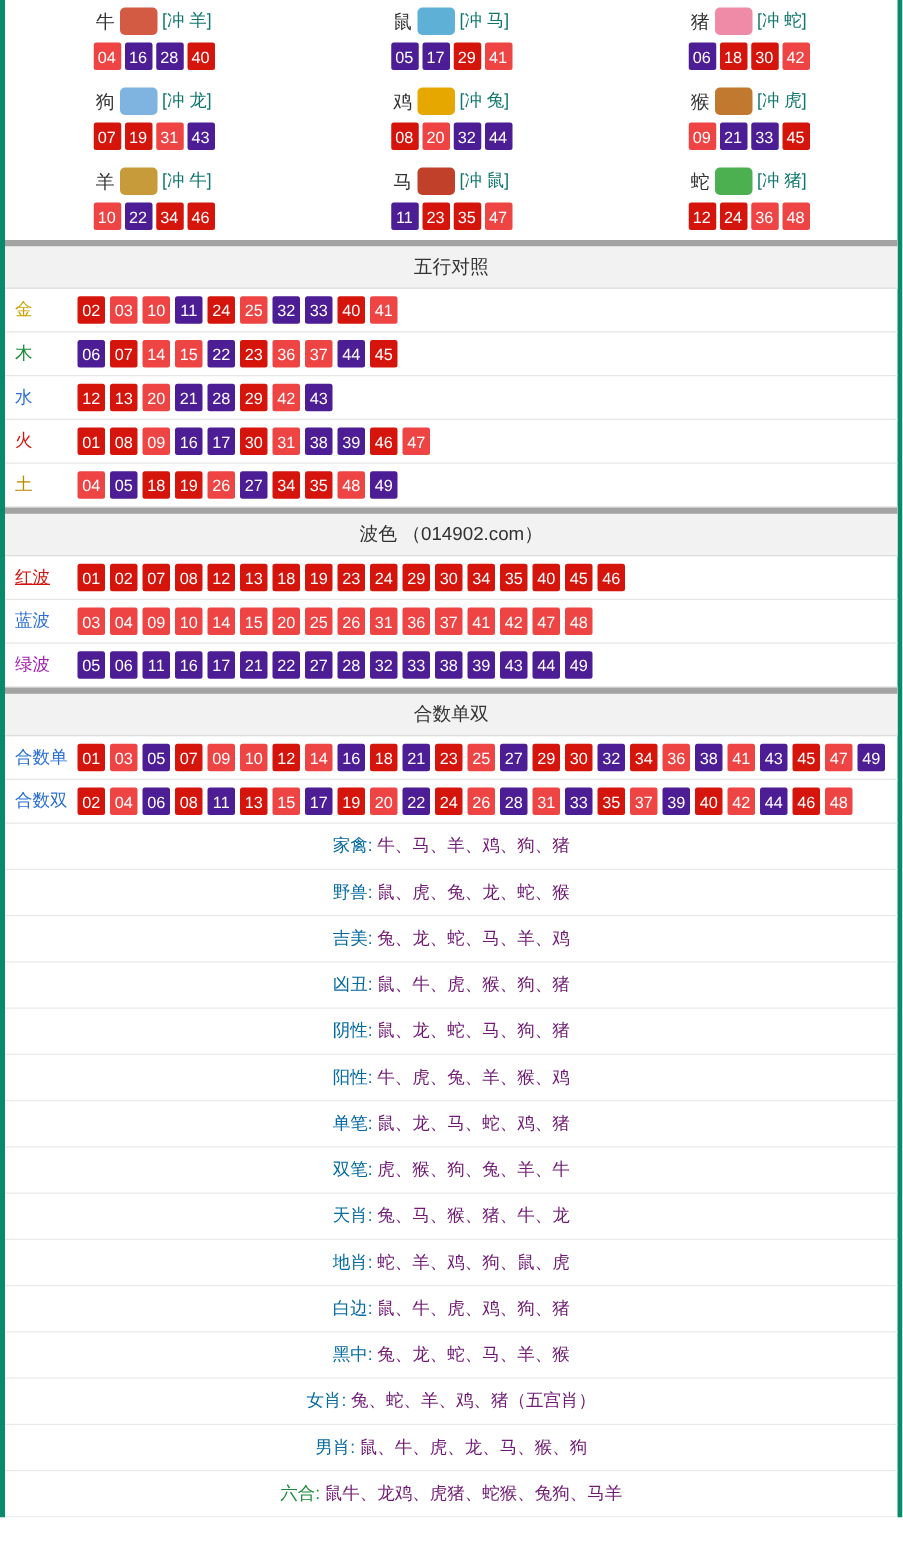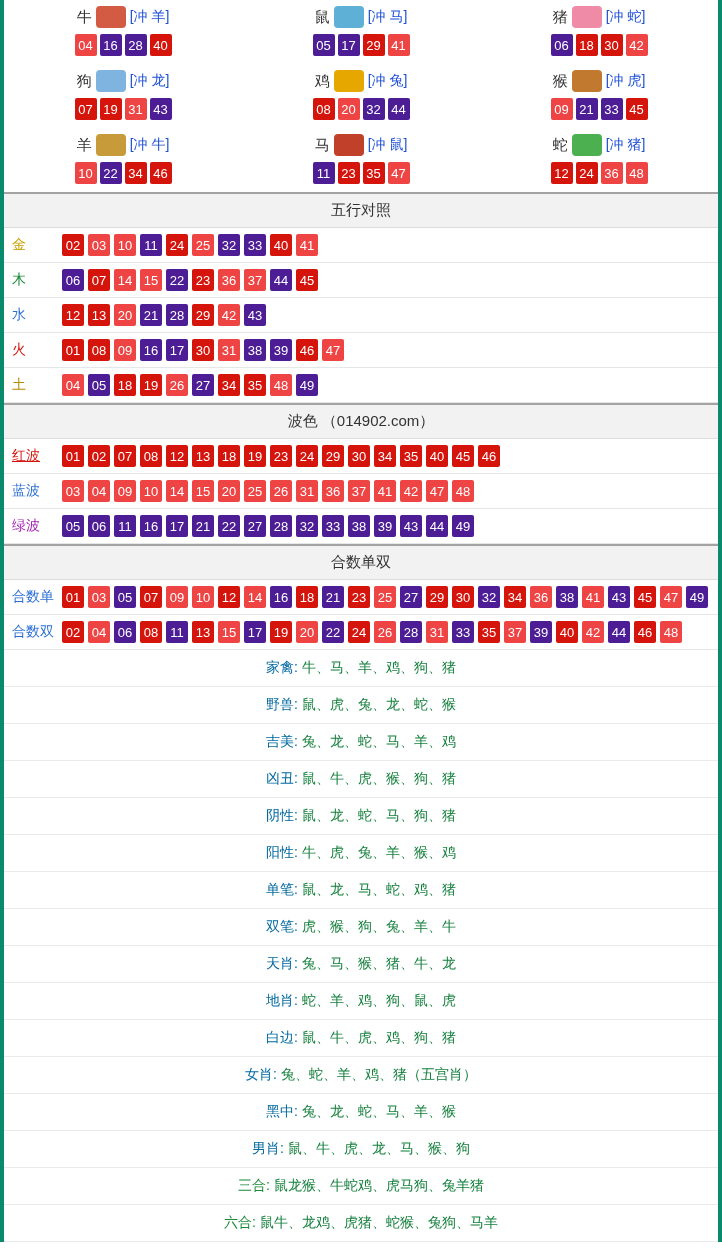--- a/index.html
+++ b/index.html
@@ -33,40 +33,40 @@
     gap: 4px;
     margin-bottom: 6px;
   }
   .zodiac-name { font-size: 15px; }
   .zodiac-icon {
     display: inline-block;
     width: 30px;
     height: 22px;
     border-radius: 4px;
   }
-  .zodiac-conflict { font-size: 14px; color: #1d4ed8; }
+  .zodiac-conflict { font-size: 14px; color: #0f766e; }
   .balls-row { display: flex; justify-content: center; gap: 3px; flex-wrap: wrap; }
   .ball {
     display: inline-flex;
     width: 22px;
     height: 22px;
     align-items: center;
     justify-content: center;
     color: #fff;
     font-size: 13px;
     border-radius: 2px;
   }
   .c-red   { background: #d5140c; }
   .c-blue  { background: #ef4444; }
   .c-green { background: #4c1d95; }
 
   
   .section-head {
     background: #f2f2f2;
-    border-top: 2px solid #a3a3a3;
+    border-top: 5px solid #a3a3a3;
     border-bottom: 1px solid #ddd;
     text-align: center;
     padding: 7px 4px;
     font-size: 15px;
     color: #333;
   }
 
   
   .kv-row {
     display: flex;
@@ -91,21 +91,21 @@
 
   
   .attr-row {
     border-bottom: 1px solid #eaeaea;
     text-align: center;
     padding: 9px 4px;
     font-size: 14px;
   }
   .attr-key { color: #0369a1; }
   .attr-key.green { color: #1b8a3a; }
-  .attr-val { color: #15803d; text-align: right; }
+  .attr-val { color: #701a75; text-align: right; }
 </style>
 </head>
 <body>
 
 <div class="page">
 
   <div class="zodiac-grid" id="zodiac-grid">
       <div class="zodiac-cell">
         <div class="zodiac-top">
           <span class="zodiac-name">牛</span>
@@ -439,20 +439,19 @@
       <div class="attr-row"><span class="attr-key">野兽: </span><span class="attr-val">鼠、虎、兔、龙、蛇、猴</span></div>
       <div class="attr-row"><span class="attr-key">吉美: </span><span class="attr-val">兔、龙、蛇、马、羊、鸡</span></div>
       <div class="attr-row"><span class="attr-key">凶丑: </span><span class="attr-val">鼠、牛、虎、猴、狗、猪</span></div>
       <div class="attr-row"><span class="attr-key">阴性: </span><span class="attr-val">鼠、龙、蛇、马、狗、猪</span></div>
       <div class="attr-row"><span class="attr-key">阳性: </span><span class="attr-val">牛、虎、兔、羊、猴、鸡</span></div>
       <div class="attr-row"><span class="attr-key">单笔: </span><span class="attr-val">鼠、龙、马、蛇、鸡、猪</span></div>
       <div class="attr-row"><span class="attr-key">双笔: </span><span class="attr-val">虎、猴、狗、兔、羊、牛</span></div>
       <div class="attr-row"><span class="attr-key">天肖: </span><span class="attr-val">兔、马、猴、猪、牛、龙</span></div>
       <div class="attr-row"><span class="attr-key">地肖: </span><span class="attr-val">蛇、羊、鸡、狗、鼠、虎</span></div>
       <div class="attr-row"><span class="attr-key">白边: </span><span class="attr-val">鼠、牛、虎、鸡、狗、猪</span></div>
+      <div class="attr-row"><span class="attr-key">黑中: </span><span class="attr-val">兔、龙、蛇、马、羊、猴</span></div>
       <div class="attr-row"><span class="attr-key">女肖: </span><span class="attr-val">兔、蛇、羊、鸡、猪（五宫肖）</span></div>
-      <div class="attr-row"><span class="attr-key">黑中: </span><span class="attr-val">兔、龙、蛇、马、羊、猴</span></div>
       <div class="attr-row"><span class="attr-key">男肖: </span><span class="attr-val">鼠、牛、虎、龙、马、猴、狗</span></div>
-      <div class="attr-row"><span class="attr-key green">三合: </span><span class="attr-val">鼠龙猴、牛蛇鸡、虎马狗、兔羊猪</span></div>
       <div class="attr-row"><span class="attr-key green">六合: </span><span class="attr-val">鼠牛、龙鸡、虎猪、蛇猴、兔狗、马羊</span></div>
     </div>
 
 </div>
 
 </body></html>

